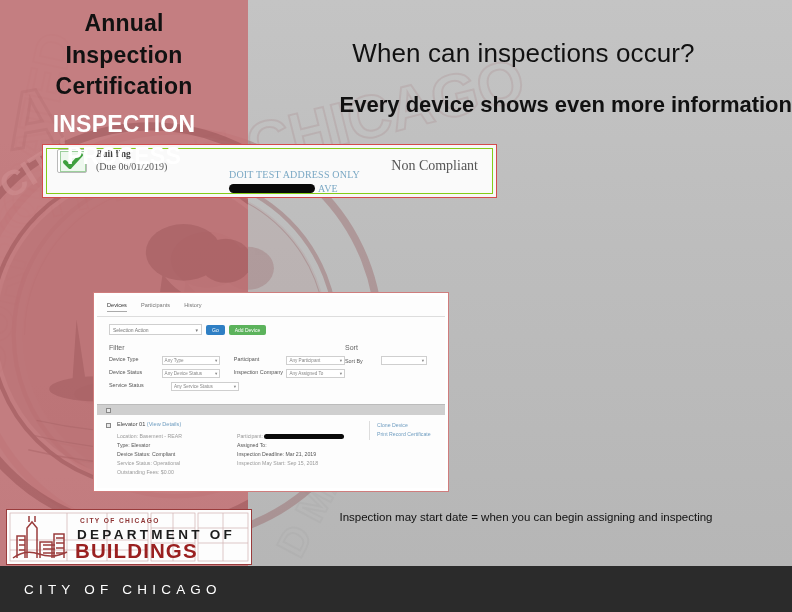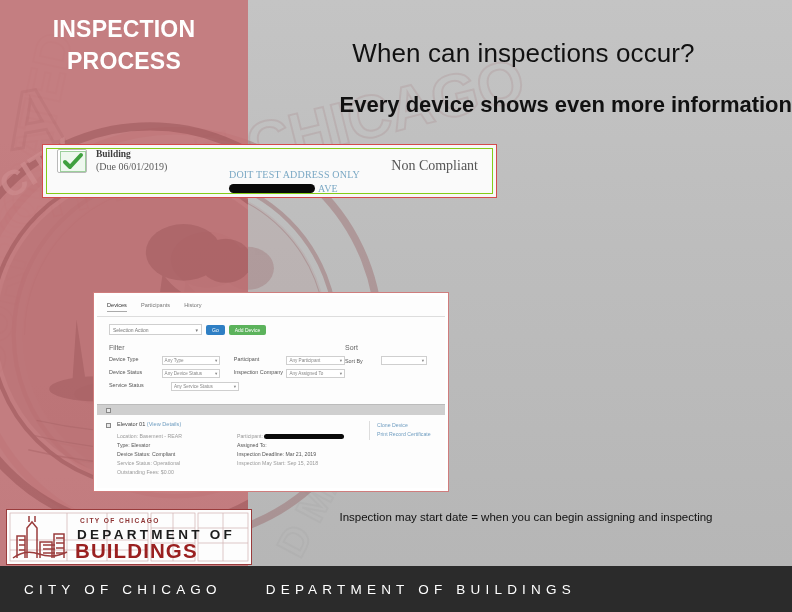--- a/index.html
+++ b/index.html
@@ -311,20 +311,25 @@
         <g fill="none" stroke="#8f4a4d" stroke-width="1.4" opacity="0.6">
           <path d="M88 302 q112 28 224 0"></path>
           <path d="M84 316 q116 28 232 0"></path>
           <path d="M92 288 q108 24 216 0"></path>
         </g>
         <text x="66" y="78" font-family="Liberation Sans, sans-serif" font-size="34" font-weight="bold" fill="#d79a9c" opacity="0.85" transform="rotate(-32 66 78)">CITY</text>
       </svg>
     </div>
 
     <div class="title-block">
+      <div class="title-main">
+        <div>Annual</div>
+        <div>Inspection</div>
+        <div>Certification</div>
+      </div>
       <div class="title-sub">
         <div>INSPECTION</div>
         <div>PROCESS</div>
       </div>
     </div>
   </div>
 
   <div class="content">
     <div class="h-question">When can inspections occur?</div>
     <div class="h-mid">Every device shows even more information</div>
@@ -496,16 +501,15 @@
         <path d="M12 30 h6 M12 35 h6 M12 40 h6"></path>
       </g>
       <text x="73" y="13" font-family="Liberation Sans, sans-serif" font-size="6.6" font-weight="bold" letter-spacing="1.4" fill="#8f3535">CITY OF CHICAGO</text>
       <text x="70" y="29" font-family="Liberation Sans, sans-serif" font-size="13.5" font-weight="bold" letter-spacing="3.3" fill="#1c1c1c">DEPARTMENT OF</text>
       <text x="68" y="48" font-family="Liberation Sans, sans-serif" font-size="20.5" font-weight="bold" letter-spacing="1.1" fill="#9a2020">BUILDINGS</text>
     </svg>
   </div>
 
   <div class="footer">
     <div class="foot-city">CITY OF CHICAGO</div>
-    <div class="foot-dept">DEPARTMENT OF BUILDINGS</div>
   </div>
 
 </div>
 
 </body></html>

